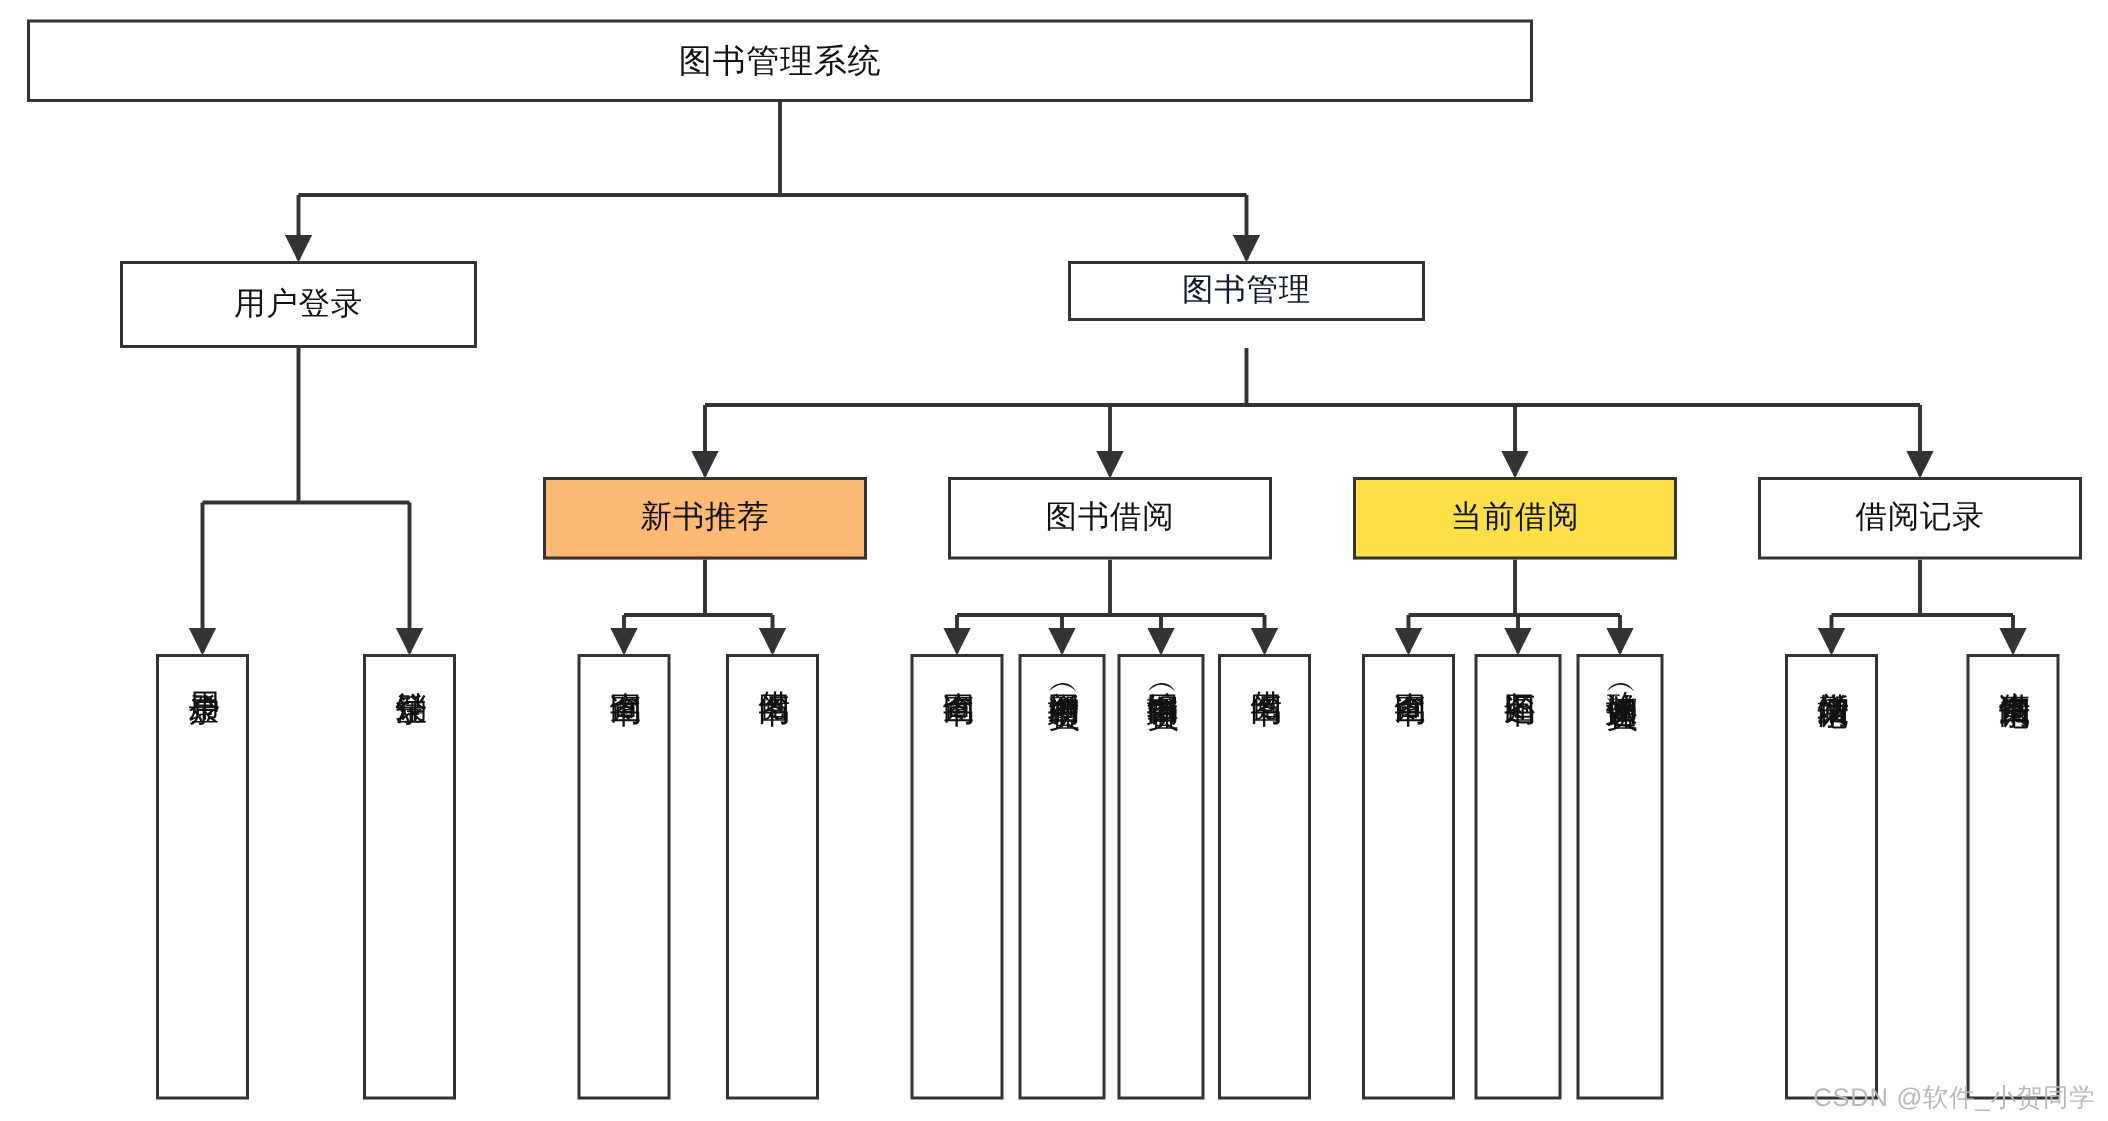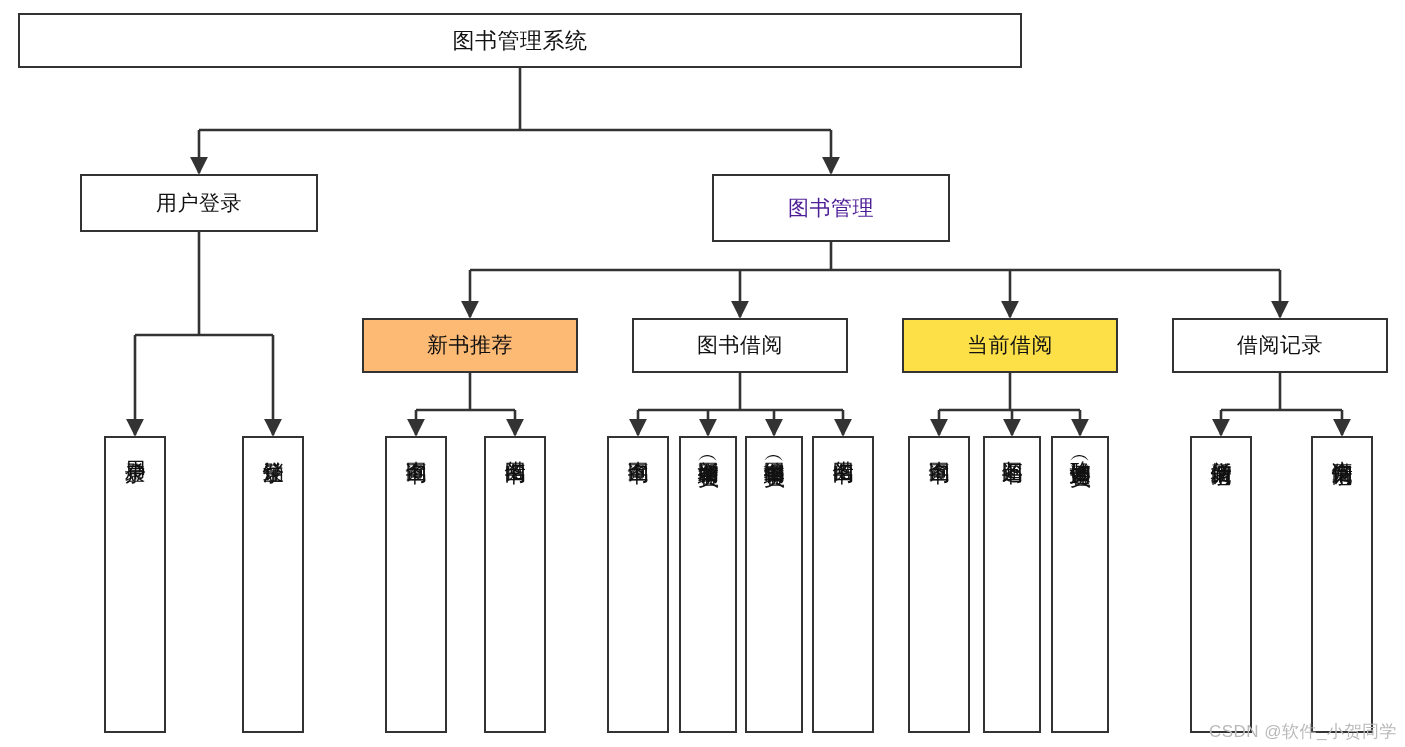--- a/index.html
+++ b/index.html
@@ -118,21 +118,21 @@
       </g>
   </svg>
 
   <div id="node-layer">
       <div class="node horiz root" style="left: 18px; top: 13px; width: 1004px; height: 55px; border-color: rgb(51, 51, 51); background: rgb(255, 255, 255); color: rgb(17, 17, 17);">
         <span class="lbl">图书管理系统</span>
       </div>
       <div class="node horiz" style="left: 80px; top: 174px; width: 238px; height: 58px; border-color: rgb(51, 51, 51); background: rgb(255, 255, 255); color: rgb(17, 17, 17);">
         <span class="lbl">用户登录</span>
       </div>
-      <div class="node horiz" style="left: 712px; top: 174px; width: 238px; height: 68px; border-color: rgb(51, 51, 51); background: rgb(255, 255, 255); color: #4c1d95; justify-content: center;">
+      <div class="node horiz" style="left: 712px; top: 174px; width: 238px; height: 40px; border-color: rgb(51, 51, 51); background: rgb(255, 255, 255); color: #0f172a; justify-content: center;">
         <span class="lbl">图书管理</span>
       </div>
       <div class="node horiz" style="left: 362px; top: 318px; width: 216px; height: 55px; border-color: rgb(51, 51, 51); background: #fdba74; color: rgb(17, 17, 17);">
         <span class="lbl">新书推荐</span>
       </div>
       <div class="node horiz" style="left: 632px; top: 318px; width: 216px; height: 55px; border-color: rgb(51, 51, 51); background: rgb(255, 255, 255); color: rgb(17, 17, 17); align-items: center;">
         <span class="lbl">图书借阅</span>
       </div>
       <div class="node horiz" style="left: 902px; top: 318px; width: 216px; height: 55px; border-color: rgb(51, 51, 51); background: #fde047; color: rgb(17, 17, 17);">
         <span class="lbl">当前借阅</span>

